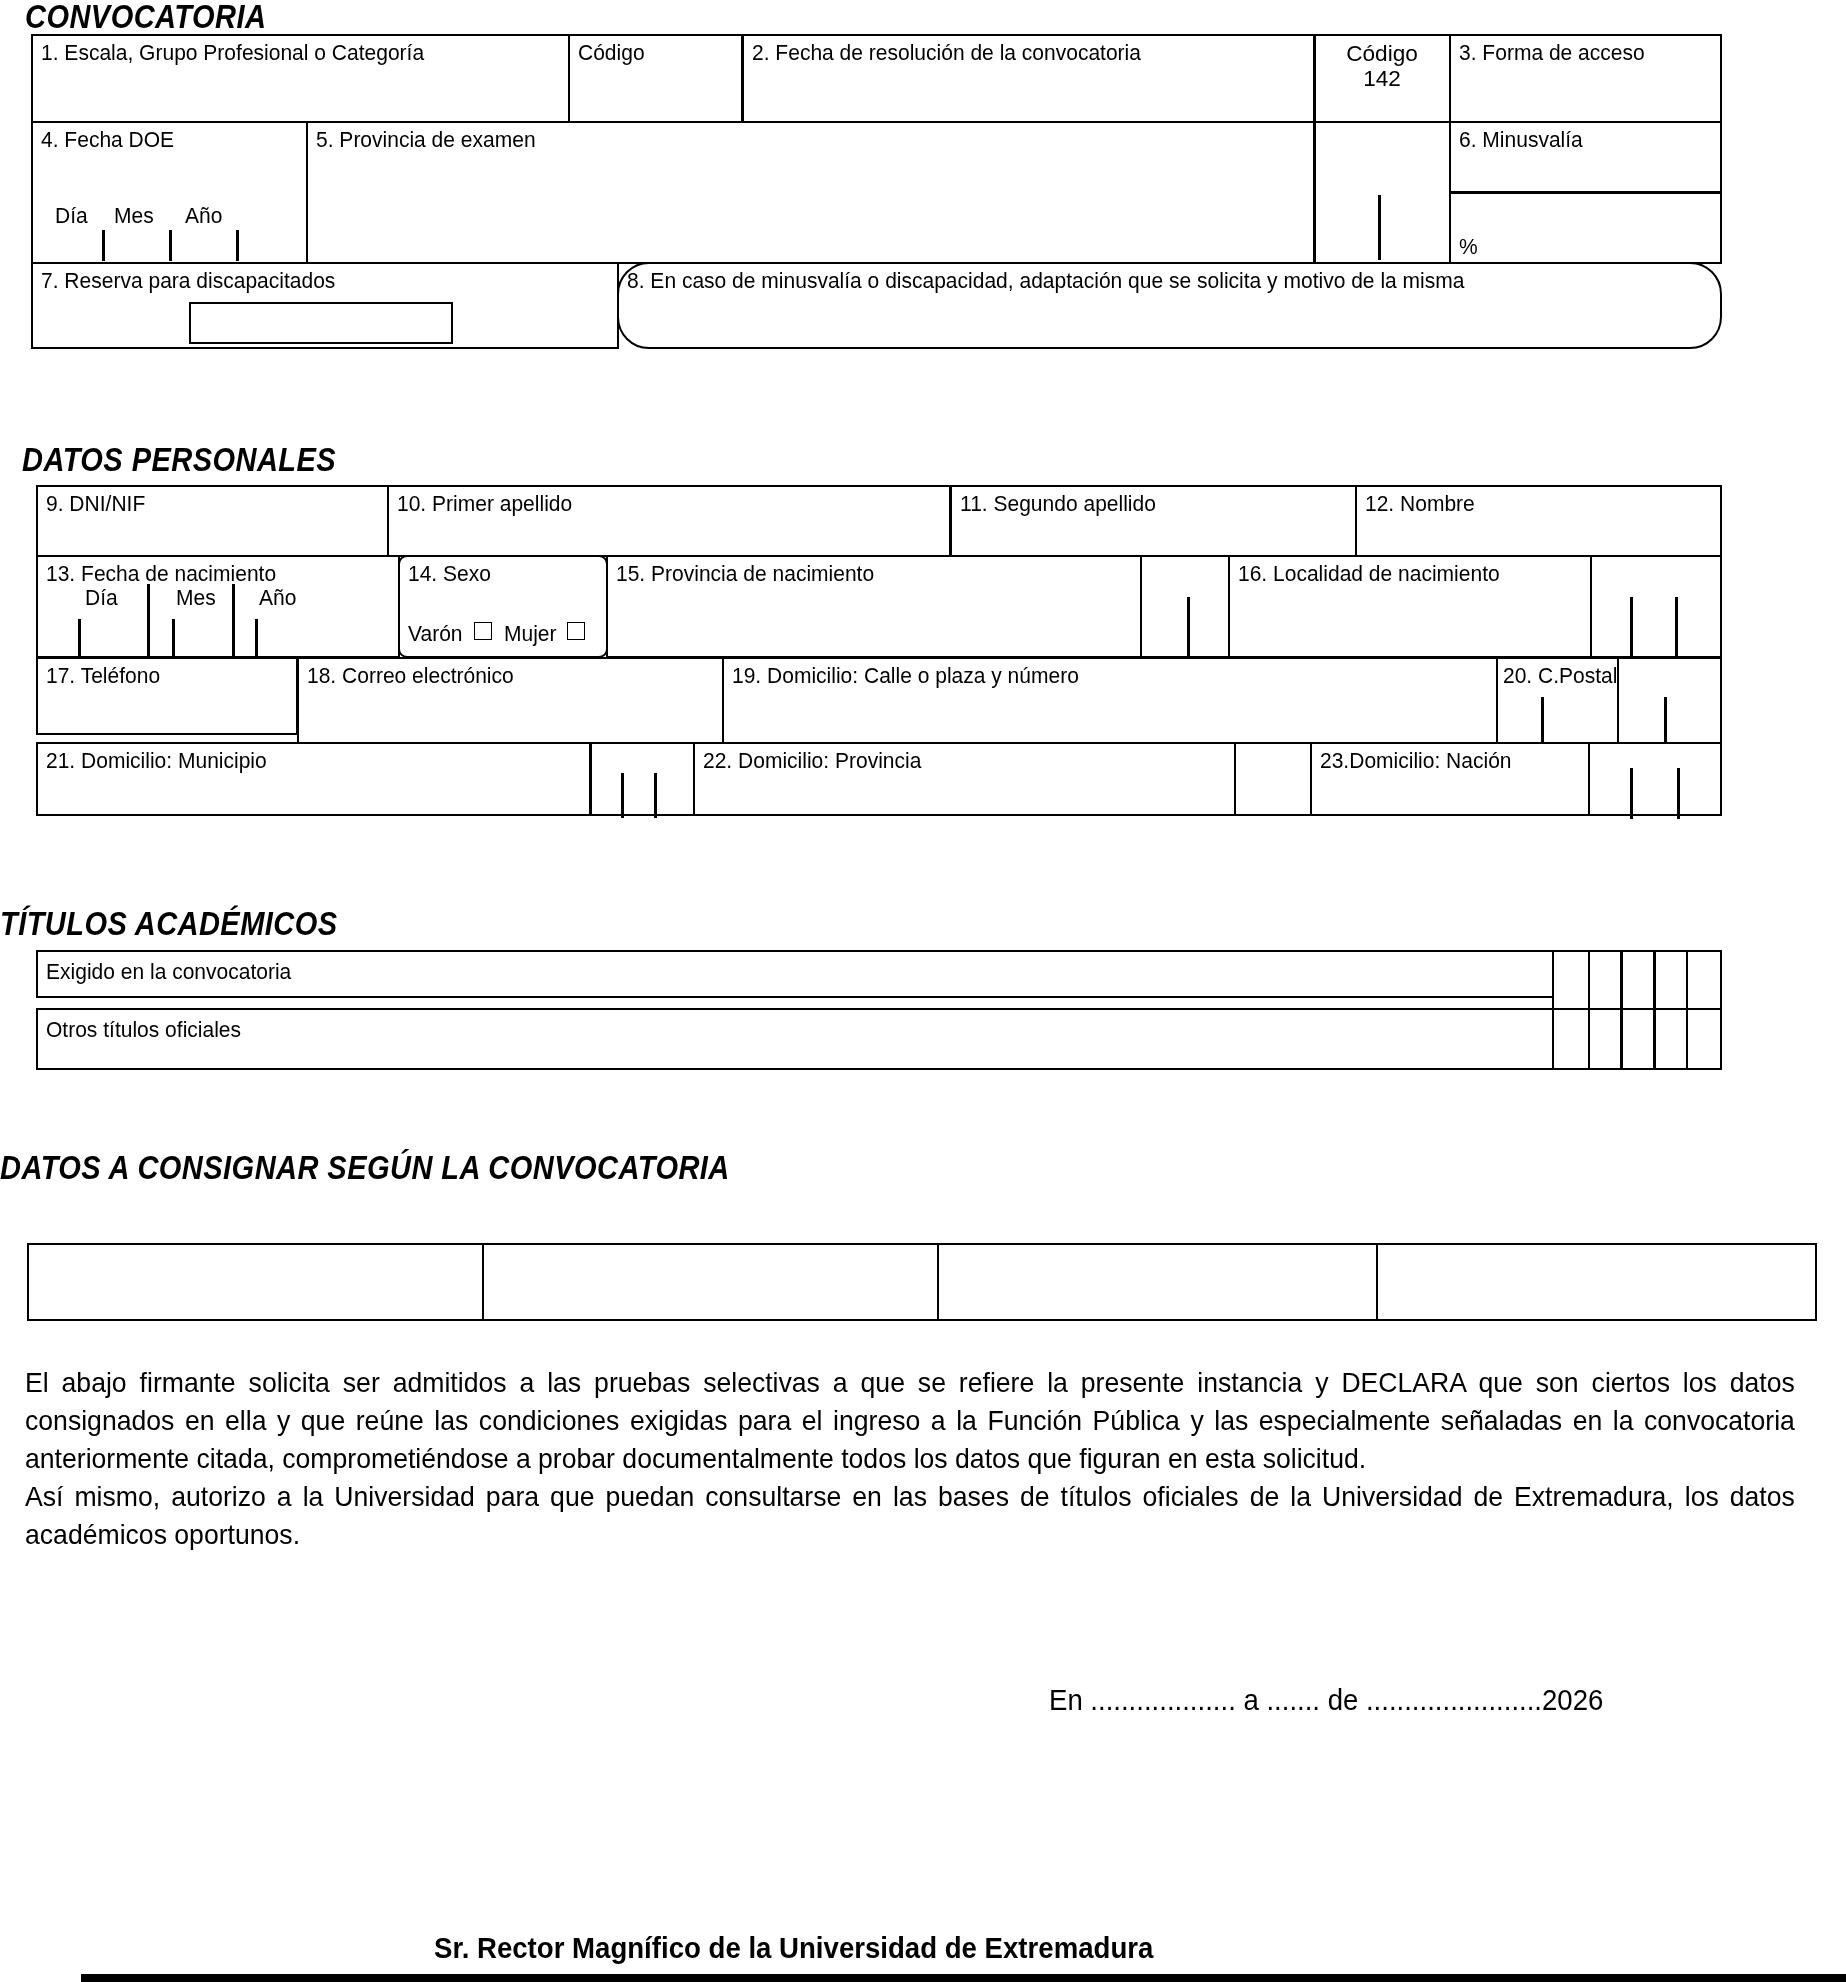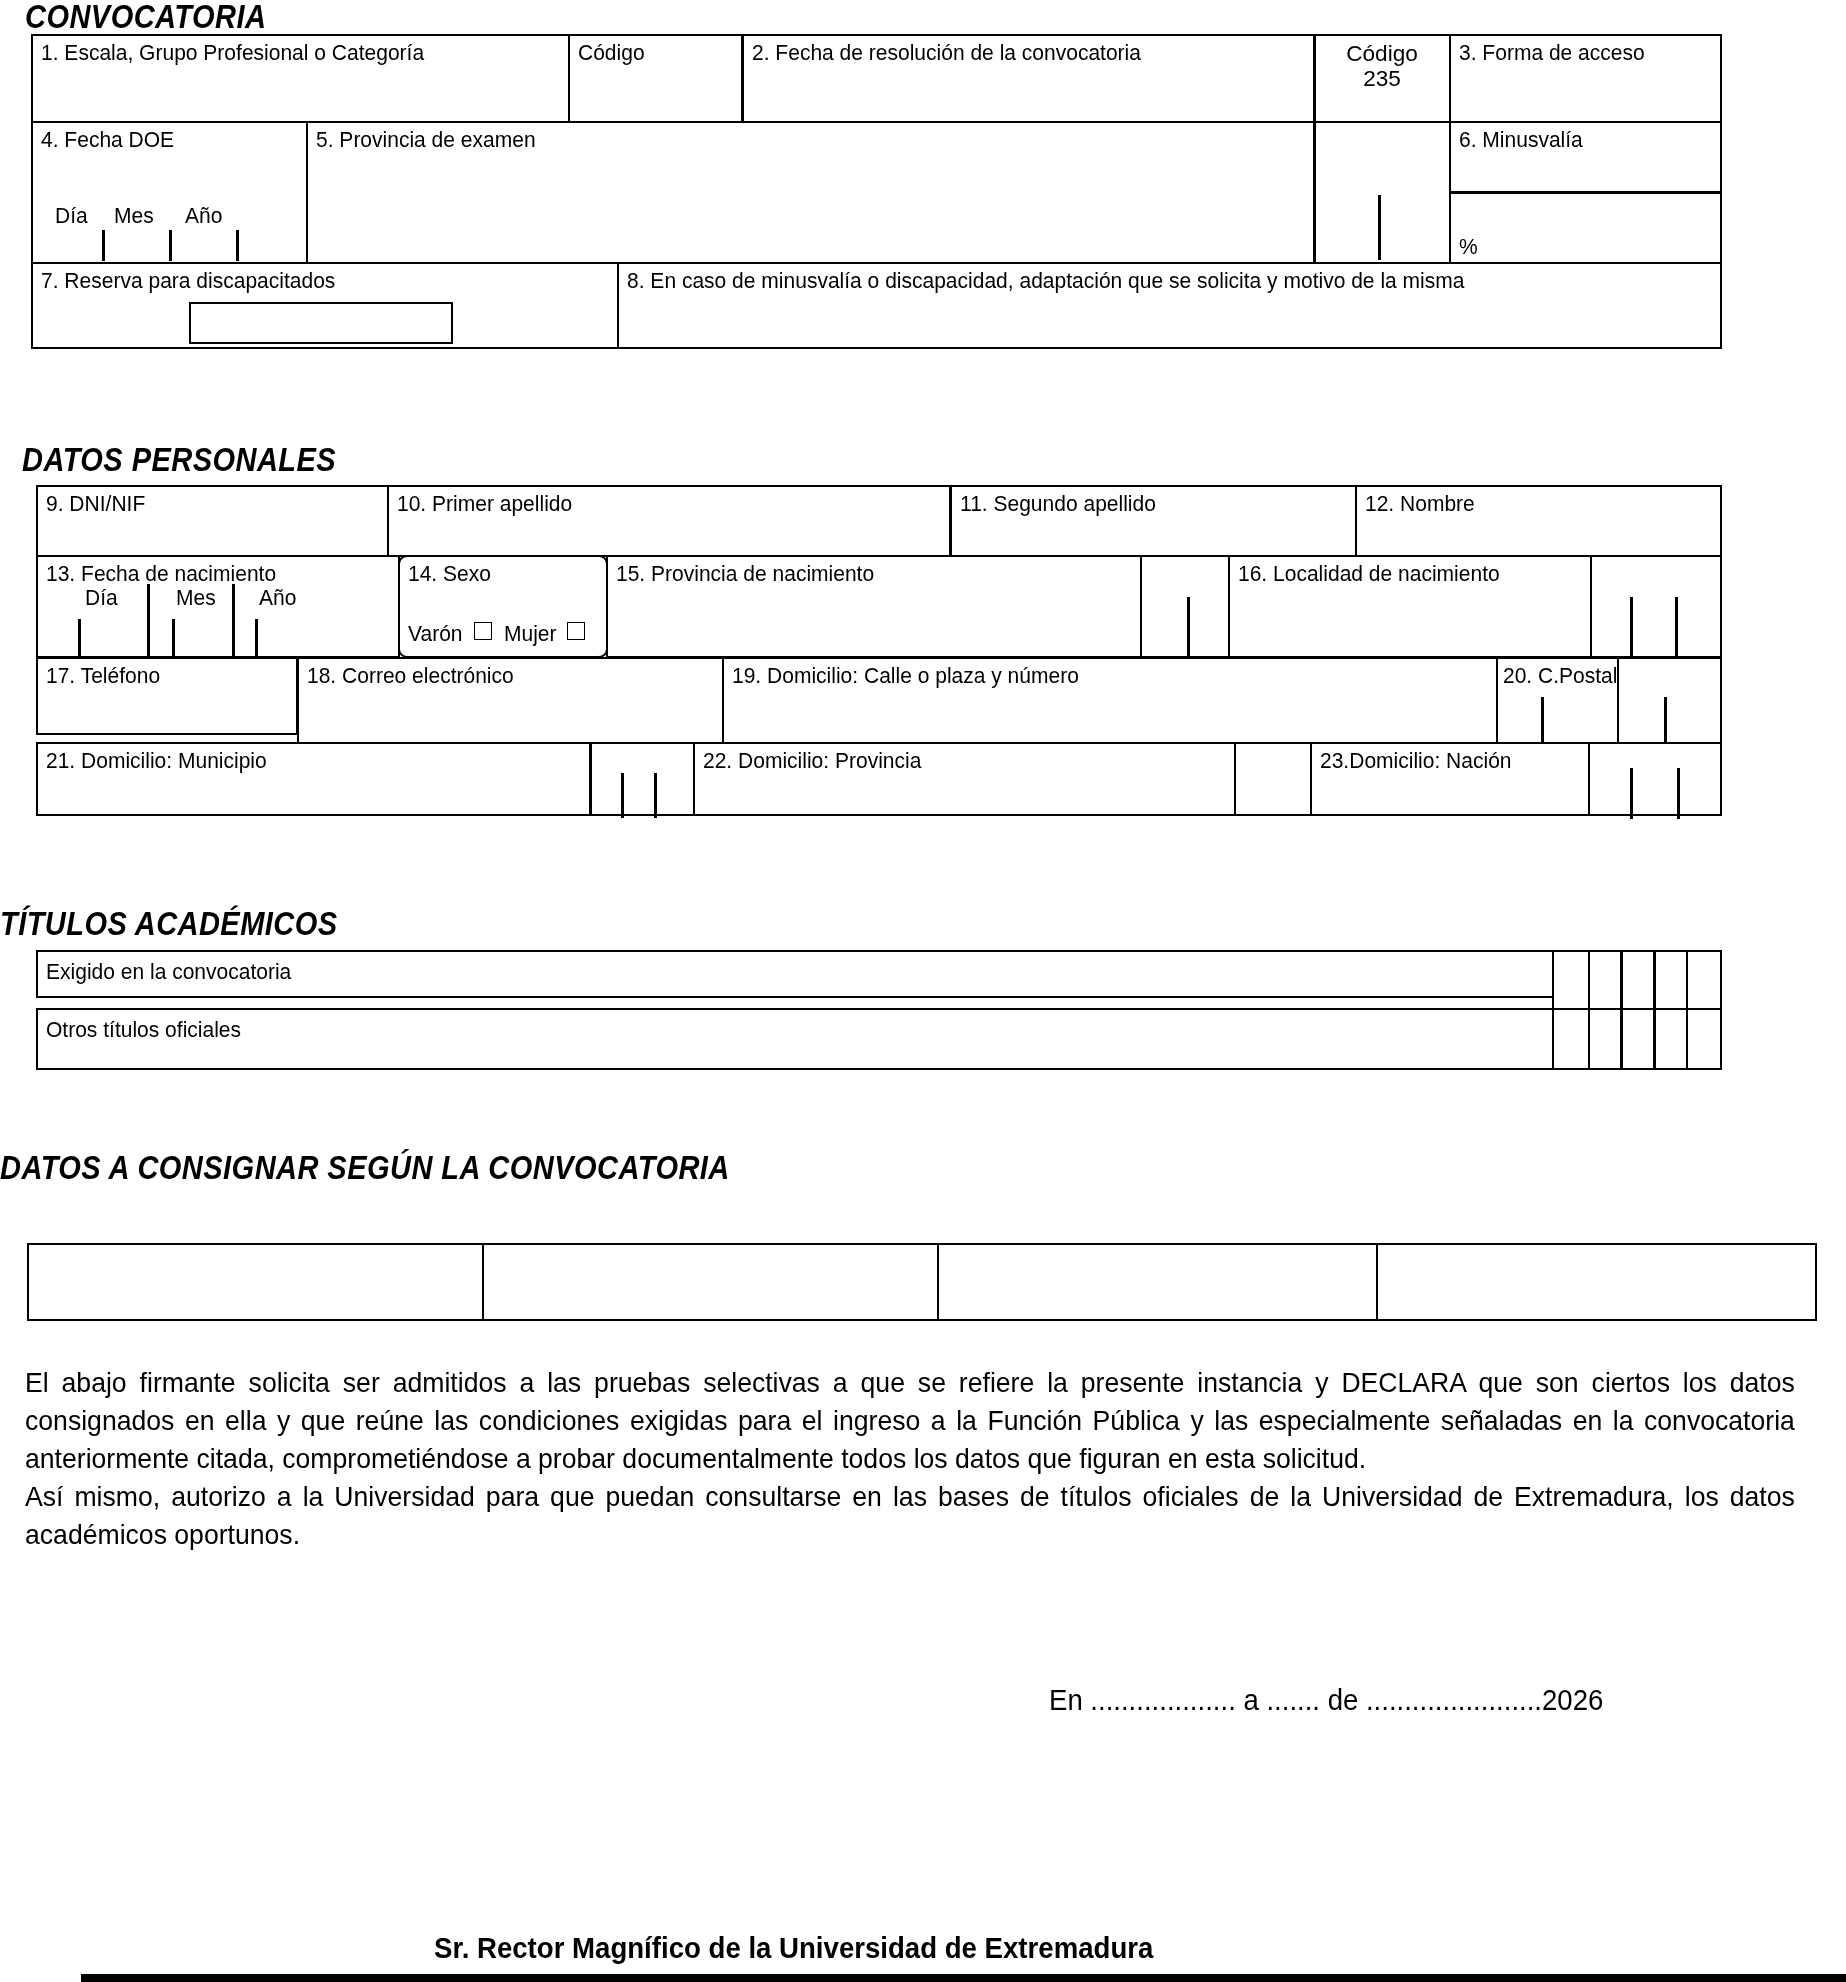--- a/index.html
+++ b/index.html
@@ -123,21 +123,21 @@
 <div class="cell thick" style="left:568px; top:34px; width:175px; height:89px;">
   <span class="cell-label">Código</span>
 </div>
 
 <div class="cell thick" style="left:742px; top:34px; width:574px; height:89px;">
   <span class="cell-label">2. Fecha de resolución de la convocatoria</span>
 </div>
 
 <div class="cell thick" style="left:1313px; top:34px; width:138px; height:89px;">
   <span class="cell-label centered" style="top:4.5px;">Código</span>
-  <span class="cell-label centered" style="top:30px;">235</span>
+  <span class="cell-label centered" style="top:30px;">142</span>
 </div>
 
 <div class="cell thick" style="left:1449px; top:34px; width:273px; height:89px;">
   <span class="cell-label">3. Forma de acceso</span>
 </div>
 
 <div class="cell thick" style="left:31px; top:121px; width:277px; height:143px;">
   <span class="cell-label">4. Fecha DOE</span>
   <span class="sub-label" style="left:22px; top:80px;">Día</span>
   <span class="sub-label" style="left:81px; top:80px;">Mes</span>
@@ -161,21 +161,21 @@
 
 <div class="cell thick" style="left:1449px; top:192px; width:273px; height:72px;">
   <span class="sub-label" style="left:8.1px; top:40px;">%</span>
 </div>
 
 <div class="cell thick" style="left:31px; top:262px; width:588px; height:87px;">
   <span class="cell-label">7. Reserva para discapacitados</span>
   <div class="abs" style="left:156px; top:38px; width:264px; height:42px; border:2.7px solid #000;"></div>
 </div>
 
-<div class="cell thick" style="left:617px; top:262px; width:1105px; height:87px;">
+<div class="cell thick" style="left:617px; top:262px; width:1105px; height:87px;border-radius:32px;">
   <span class="cell-label">8. En caso de minusvalía o discapacidad, adaptación que se solicita y motivo de la misma</span>
 </div>
 
 <div class="abs section-title" style="left:22px; top:441px;">DATOS PERSONALES</div>
 
 <div class="cell thick" style="left:36px; top:485px; width:353px; height:72px;">
   <span class="cell-label">9. DNI/NIF</span>
 </div>
 
 <div class="cell thick" style="left:387px; top:485px; width:564px; height:72px;">

